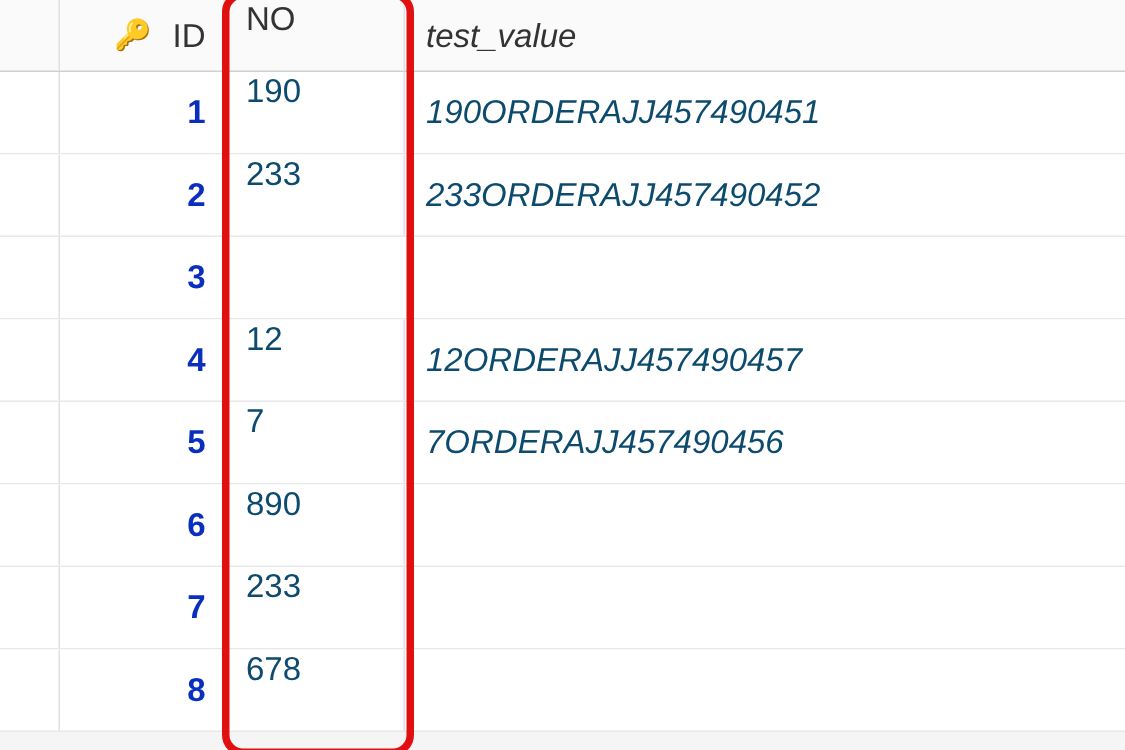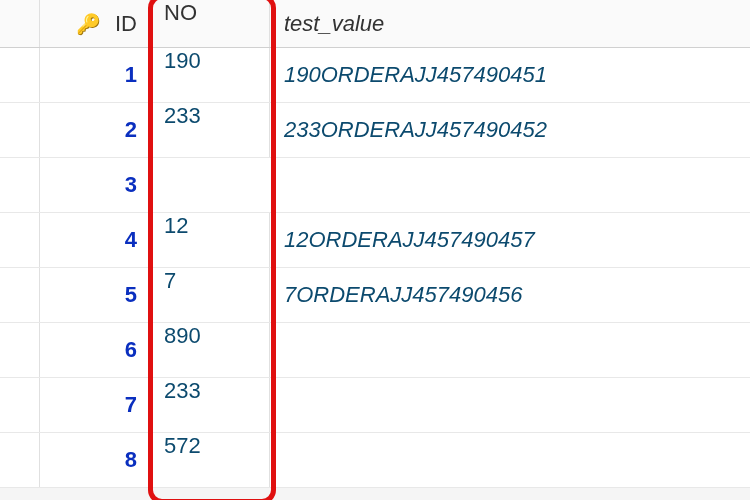--- a/index.html
+++ b/index.html
@@ -195,19 +195,19 @@
         <span class="val-green">233</span>
       </div>
   </div>
 
   <div class="grid-row">
     <div class="col-gutter"></div>
     <div class="col-id">
         <span class="val-id">8</span>
       </div>
     <div class="col-no">
-        <span class="val-green">572</span>
+        <span class="val-green">678</span>
       </div>
   </div>
 
 </div>
 
 <div class="highlight-box"></div>
 
 </body></html>

